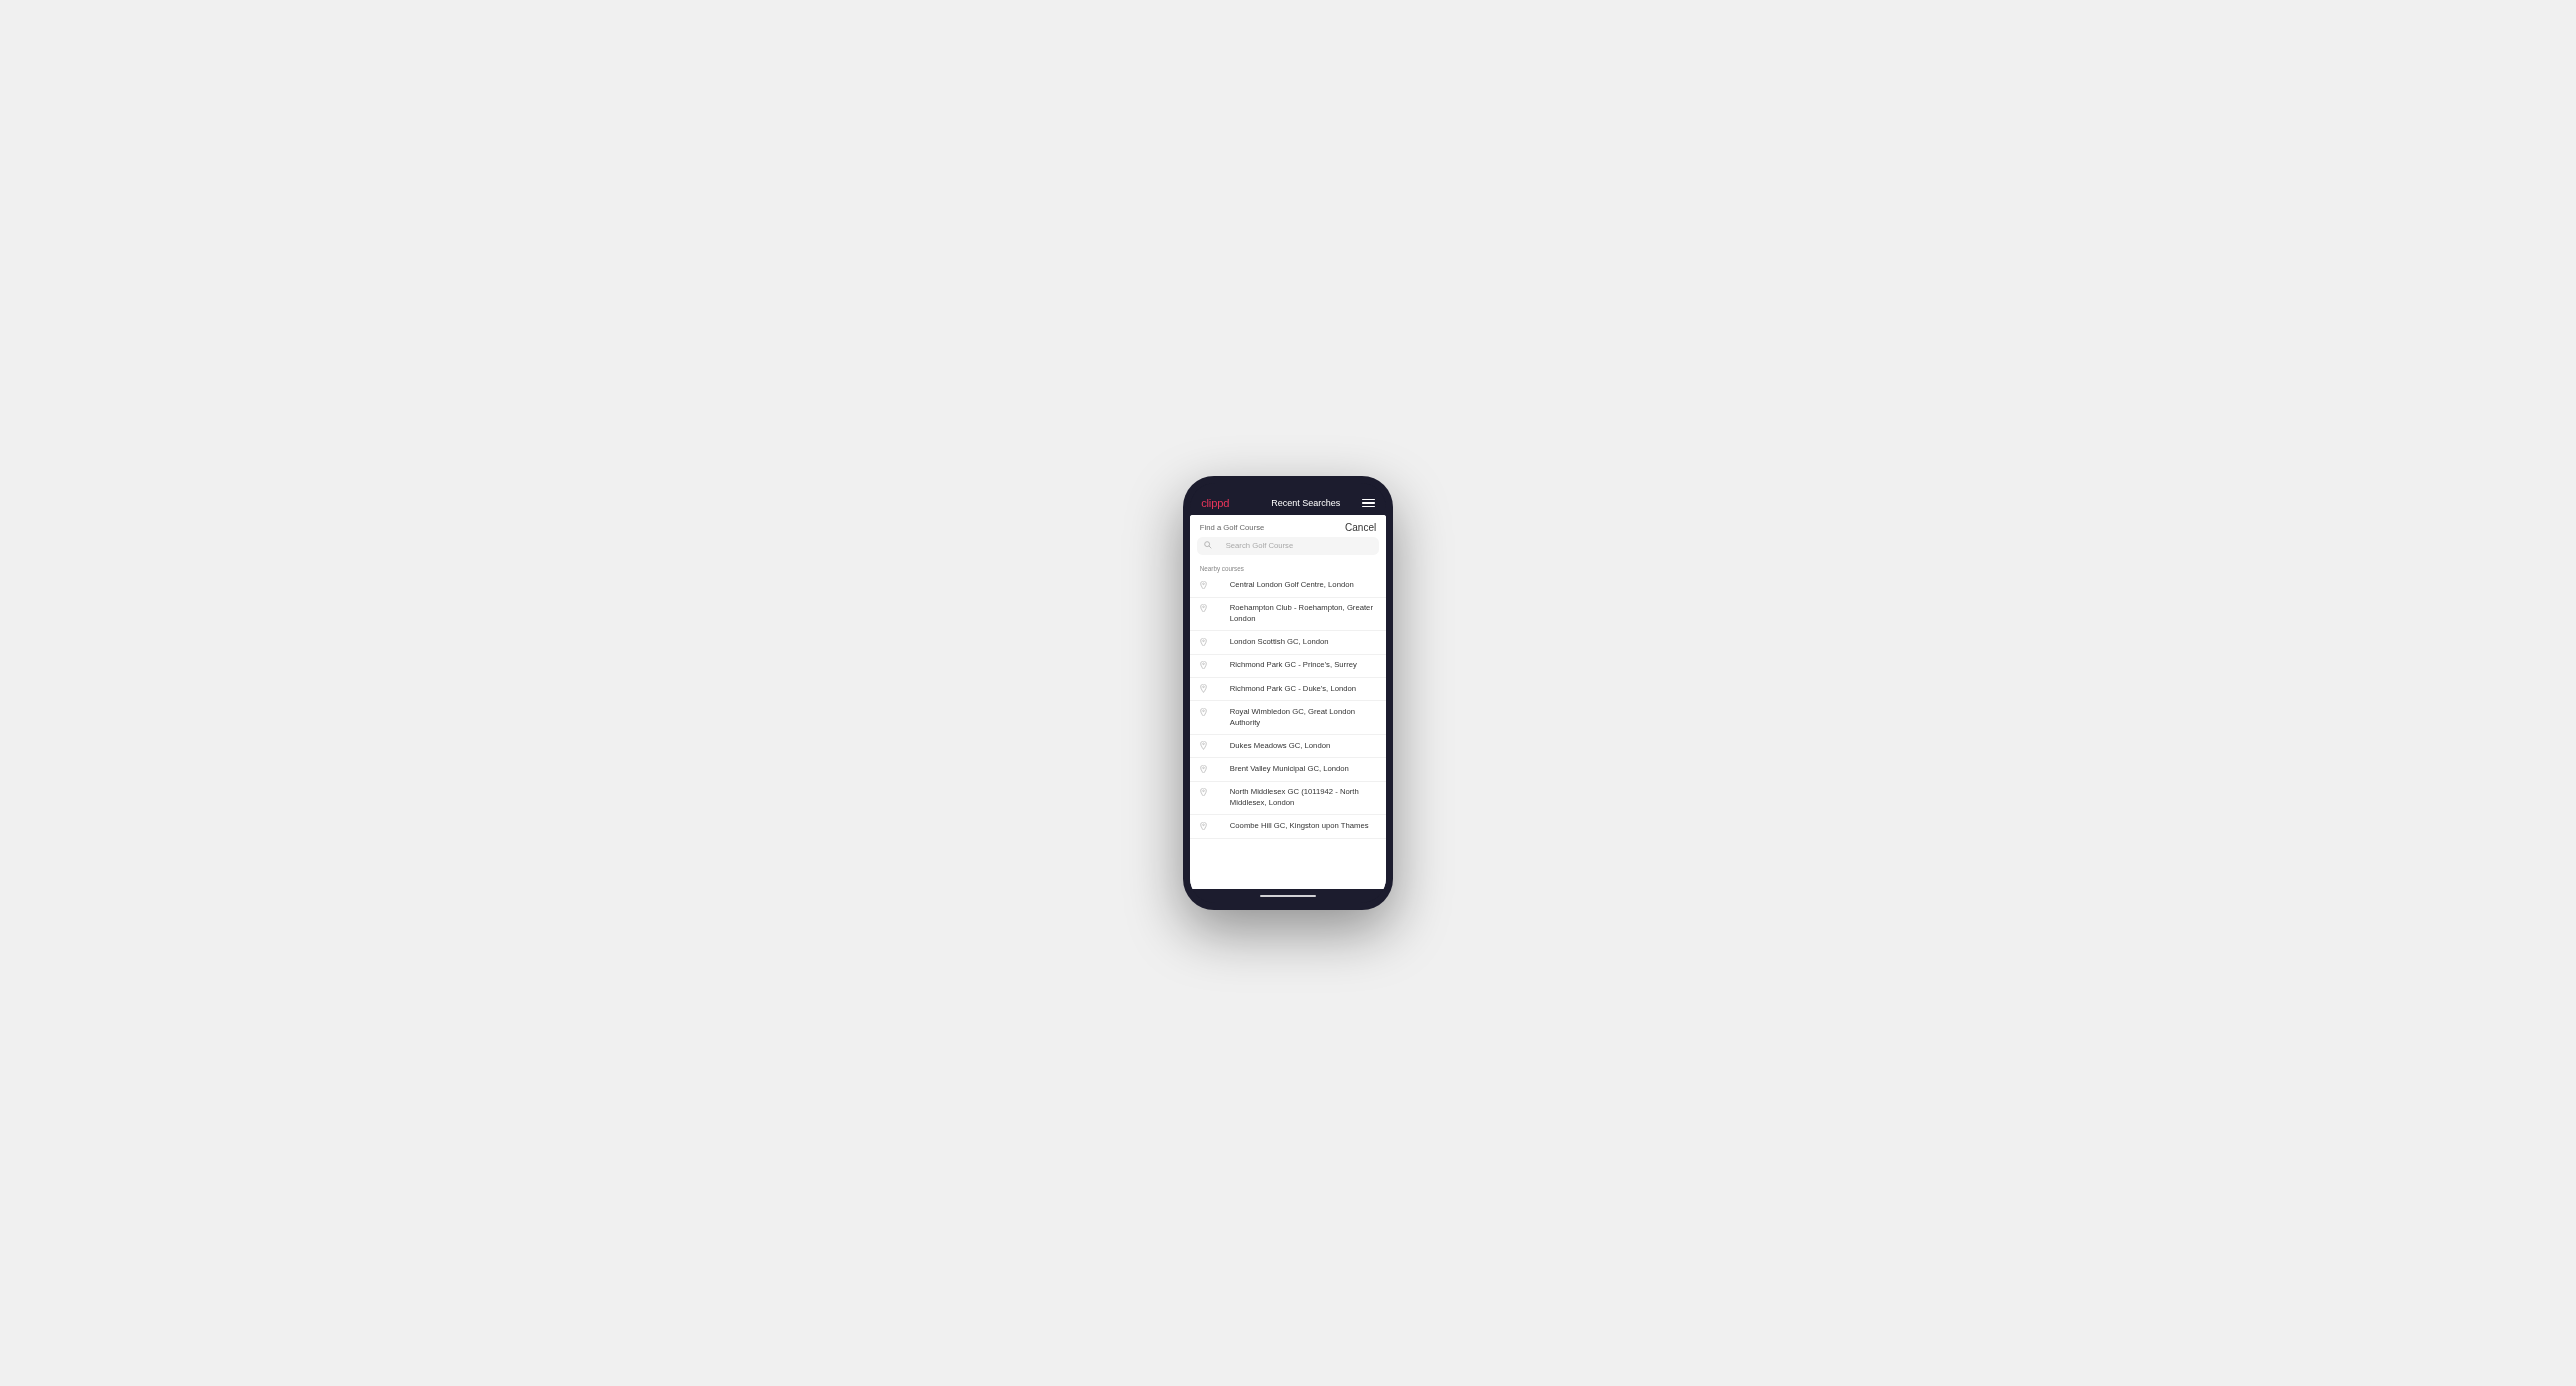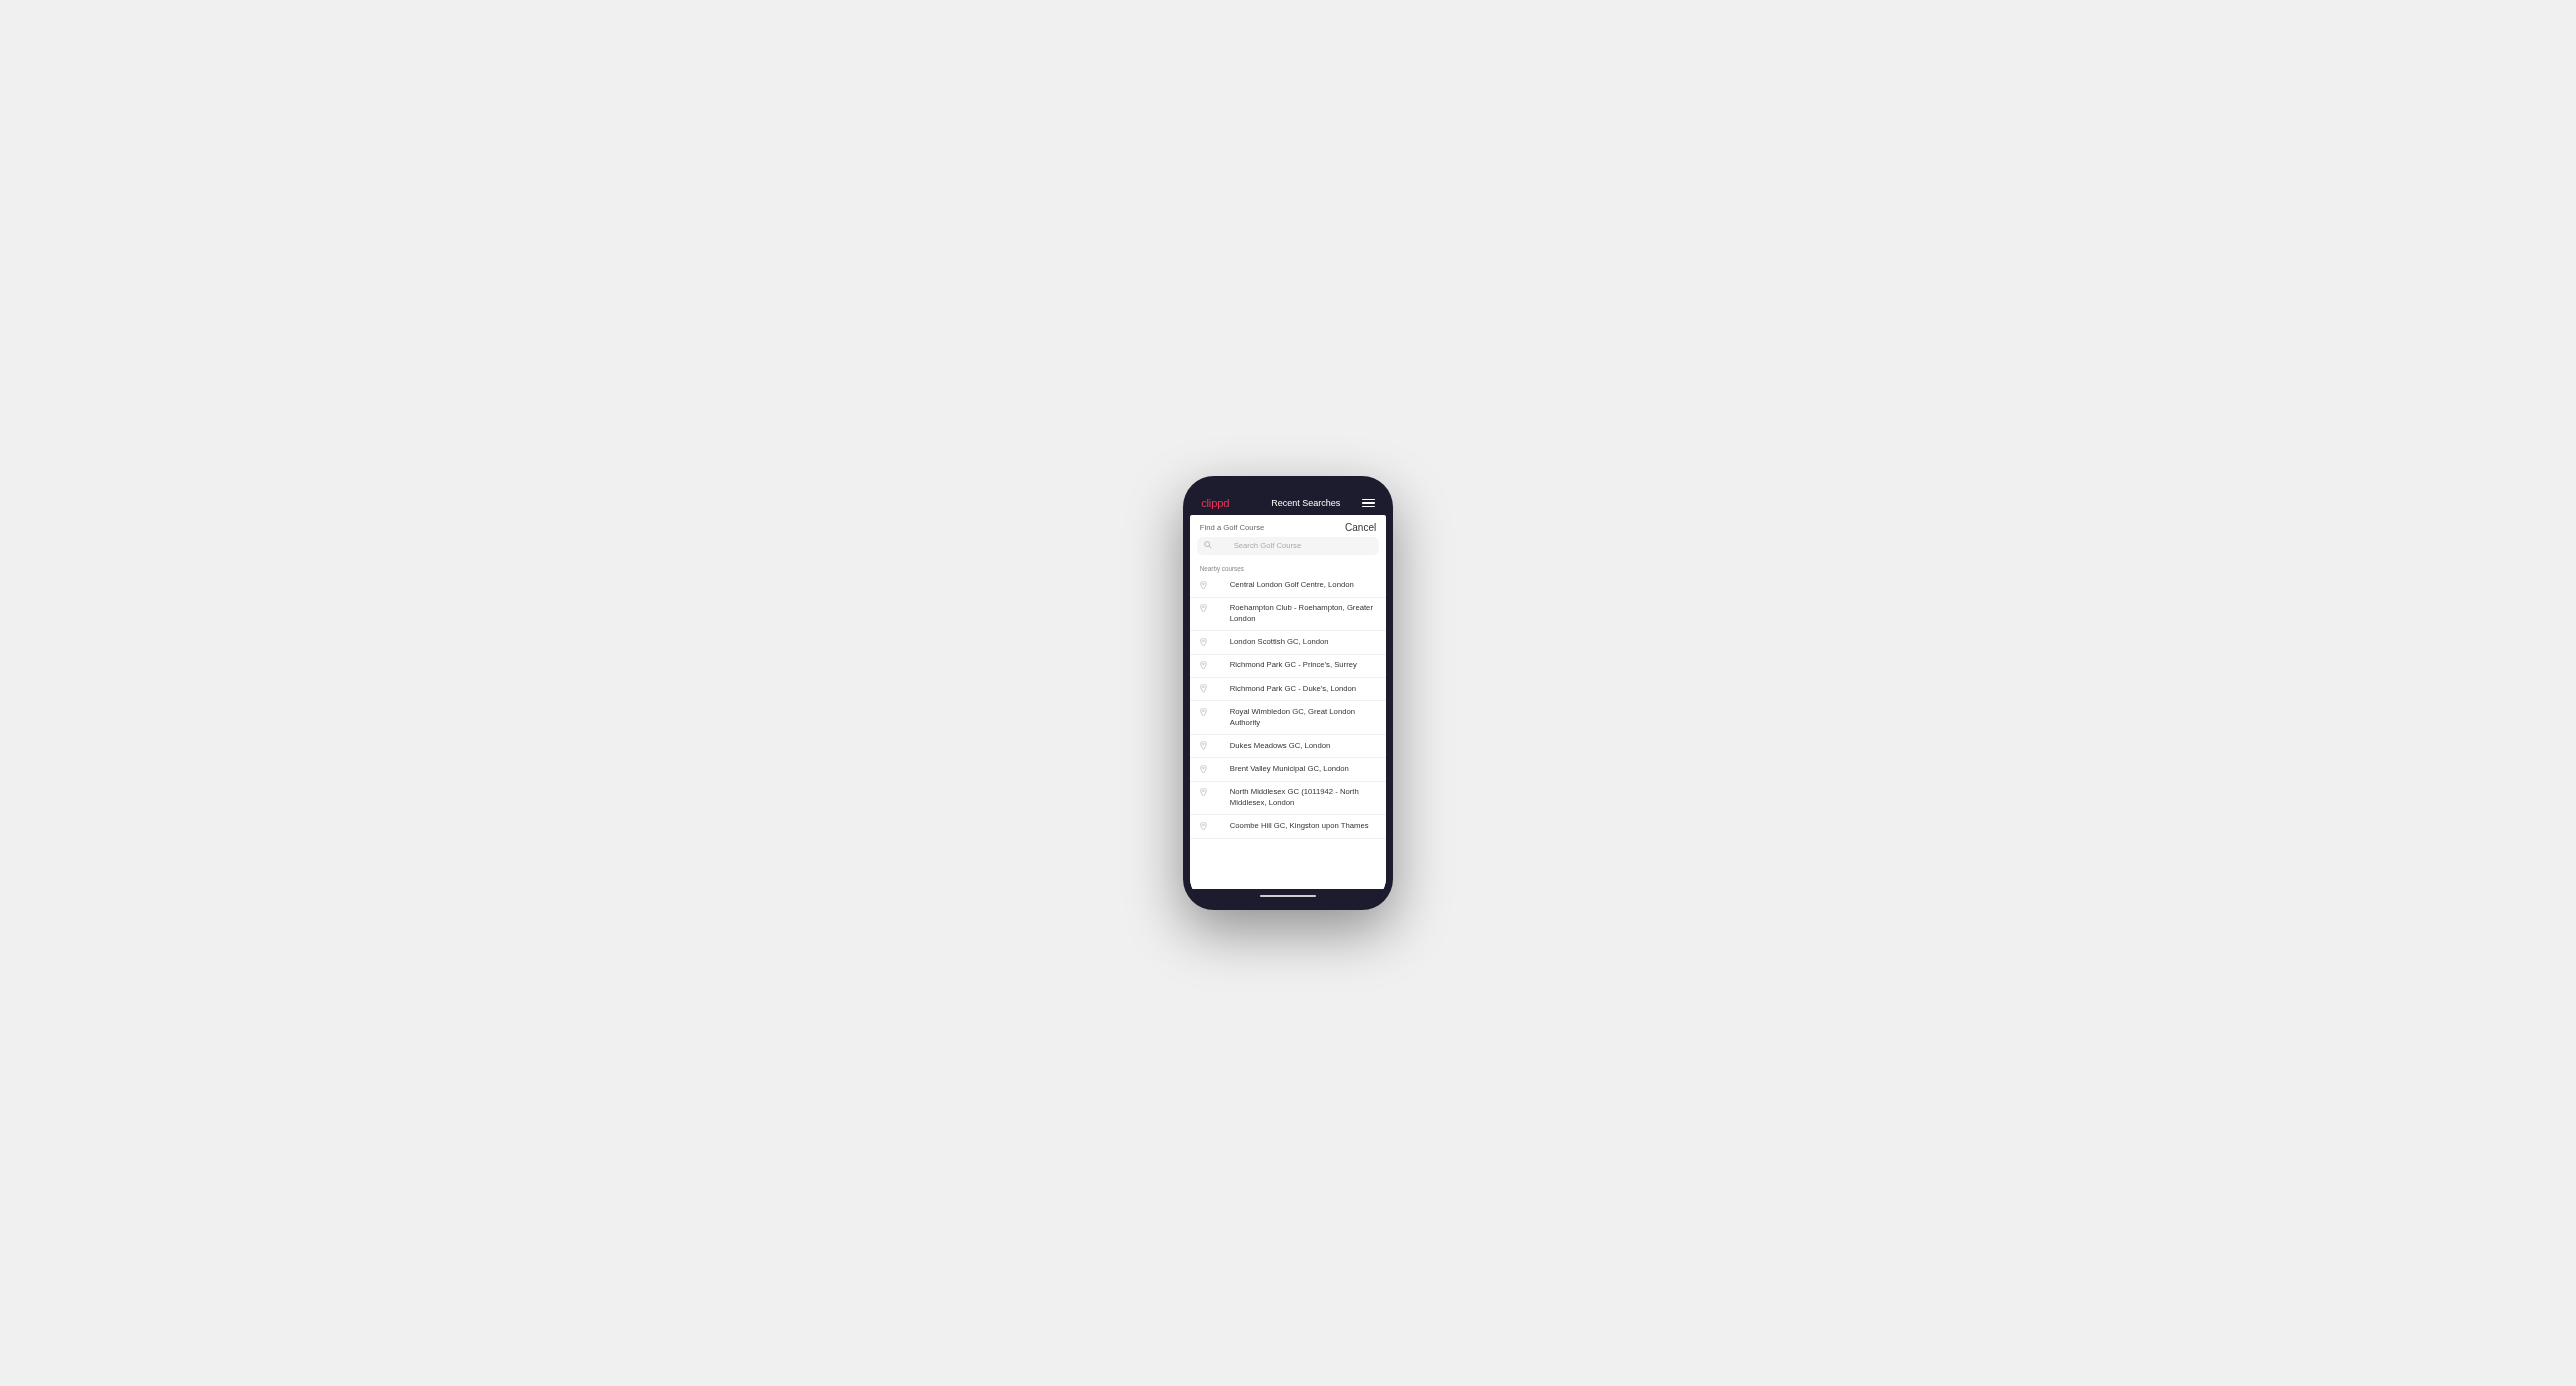--- a/index.html
+++ b/index.html
@@ -117,21 +117,21 @@
       background: #ffffff;
       flex-shrink: 0;
     }
 
     .search-input-wrapper {
       display: flex;
       align-items: center;
       background: #f5f5f5;
       border-radius: 5.6px;
       padding: 4.2px 7px;
-      gap: 22px;
+      gap: 14px;
     }
 
     .search-icon-svg {
       color: #aaaaaa;
       font-size: 7.7px;
       flex-shrink: 0;
     }
 
     .search-input {
       background: none;

